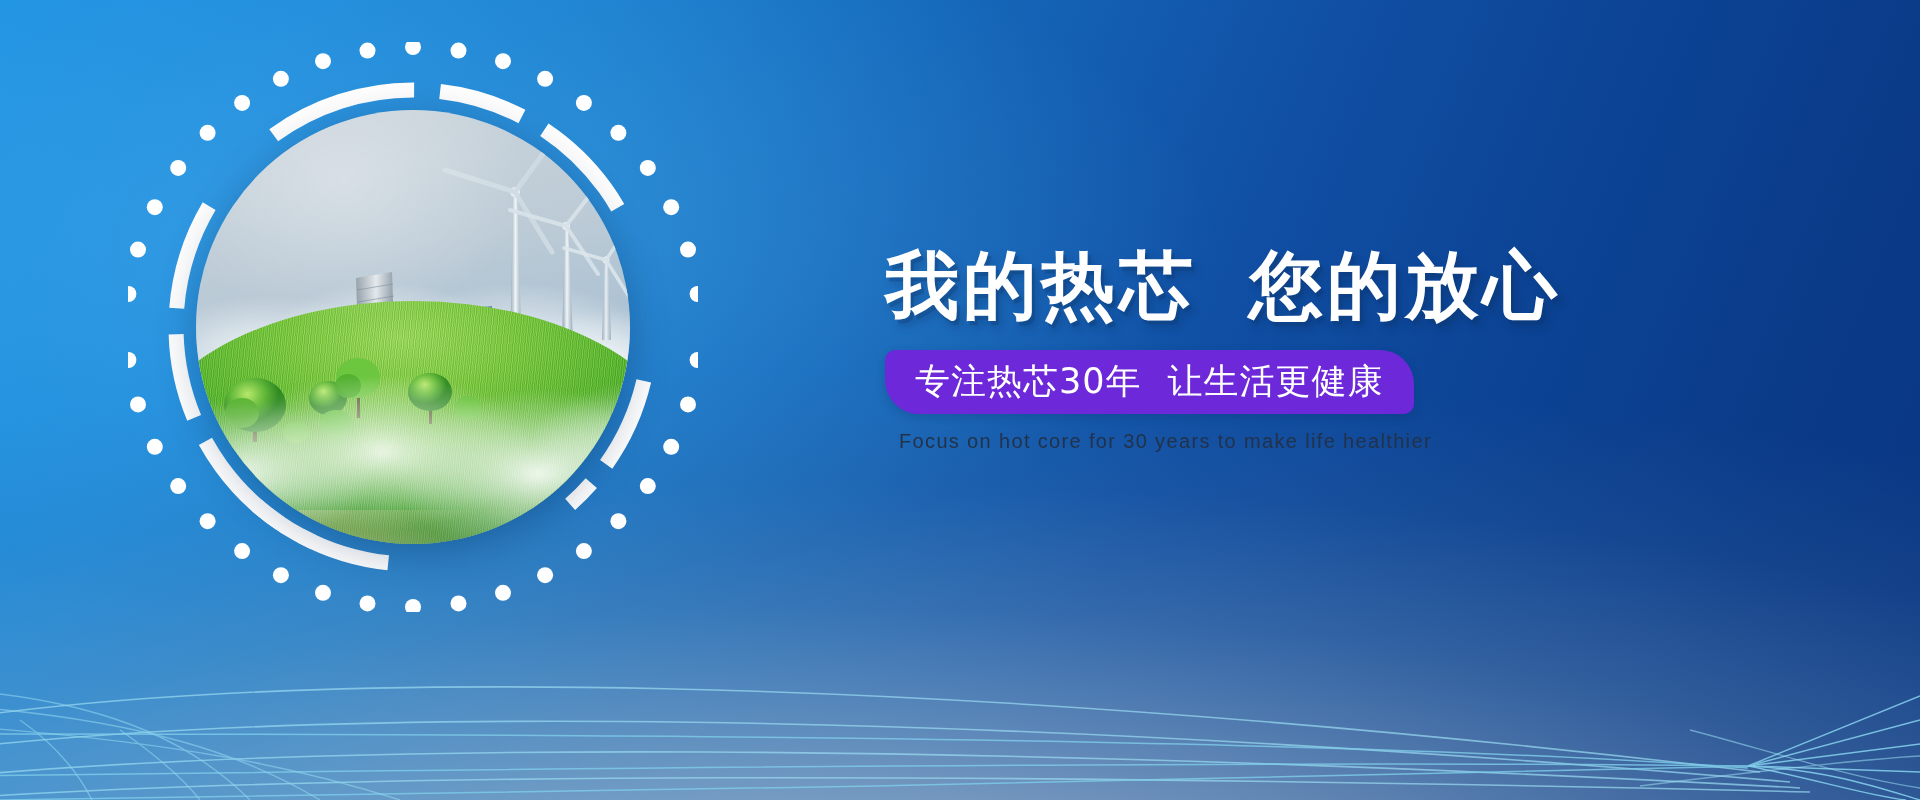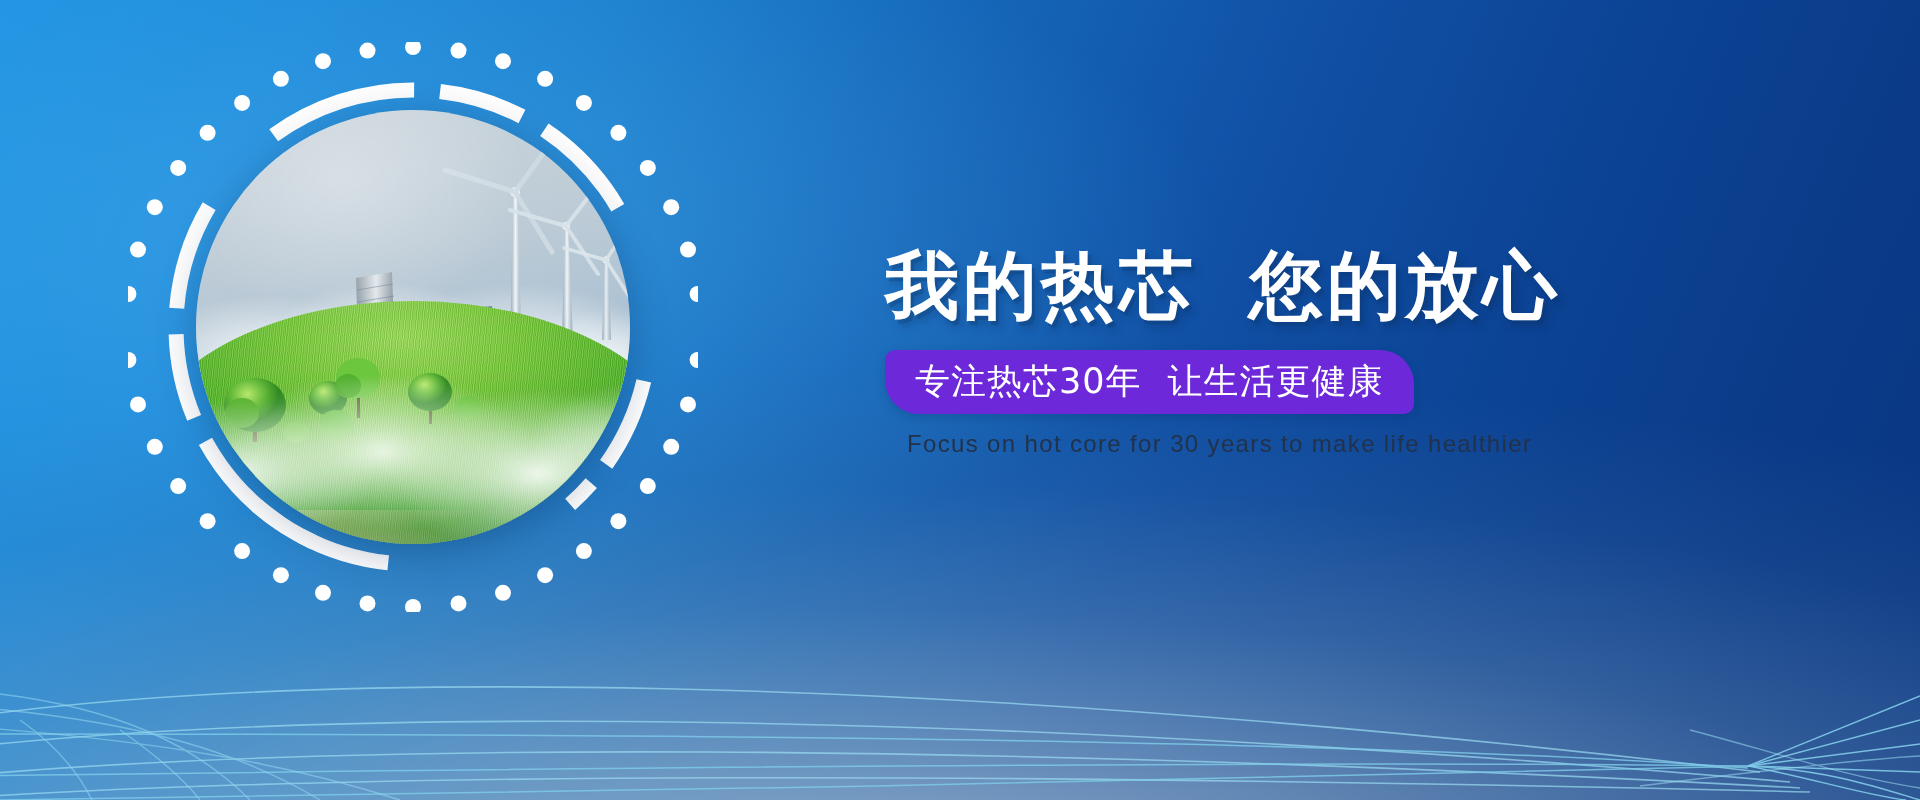--- a/index.html
+++ b/index.html
@@ -224,23 +224,23 @@
     border-radius: 10px 34px 10px 34px;
     box-shadow: 0 3px 10px rgba(10,45,95,0.22);
     font-family: "DejaVu Sans", "Liberation Sans", sans-serif;
   }
   .badge .gap {
     display: inline-block;
     width: 26px;
   }
 
   .subtitle {
-    margin: 16px 0 0 22px;
+    margin: 16px 0 0 14px;
     color: #22324a;
-    font-size: 24px;
+    font-size: 20px;
     letter-spacing: 1.35px;
     white-space: nowrap;
     font-family: "Liberation Sans", "DejaVu Sans", sans-serif;
   }
 </style>
 </head>
 <body>
 
 <div id="banner">
 

